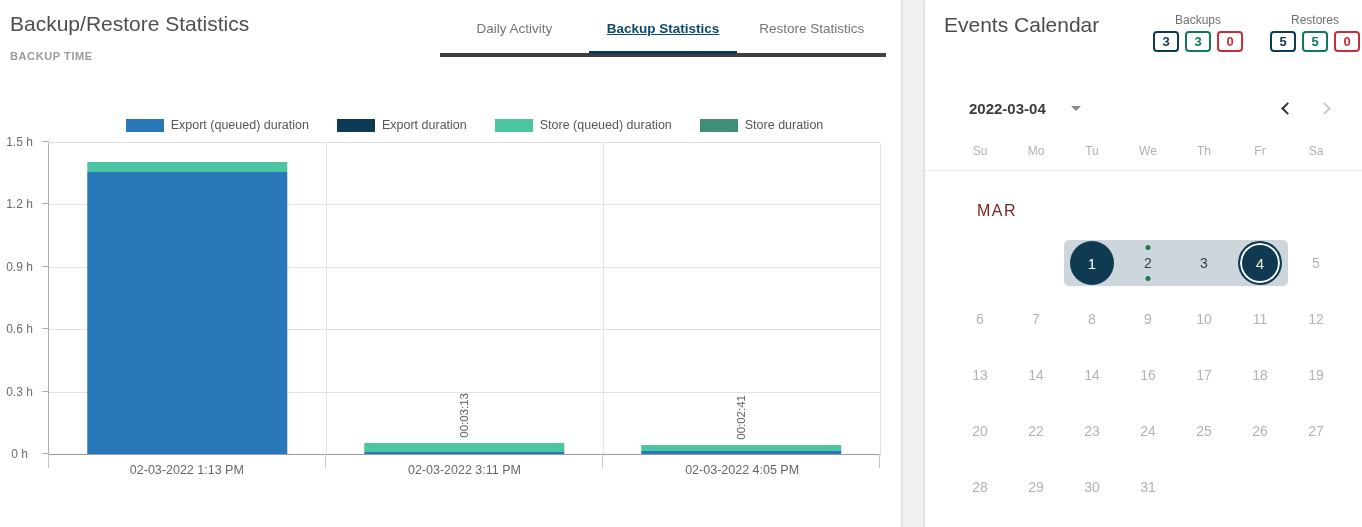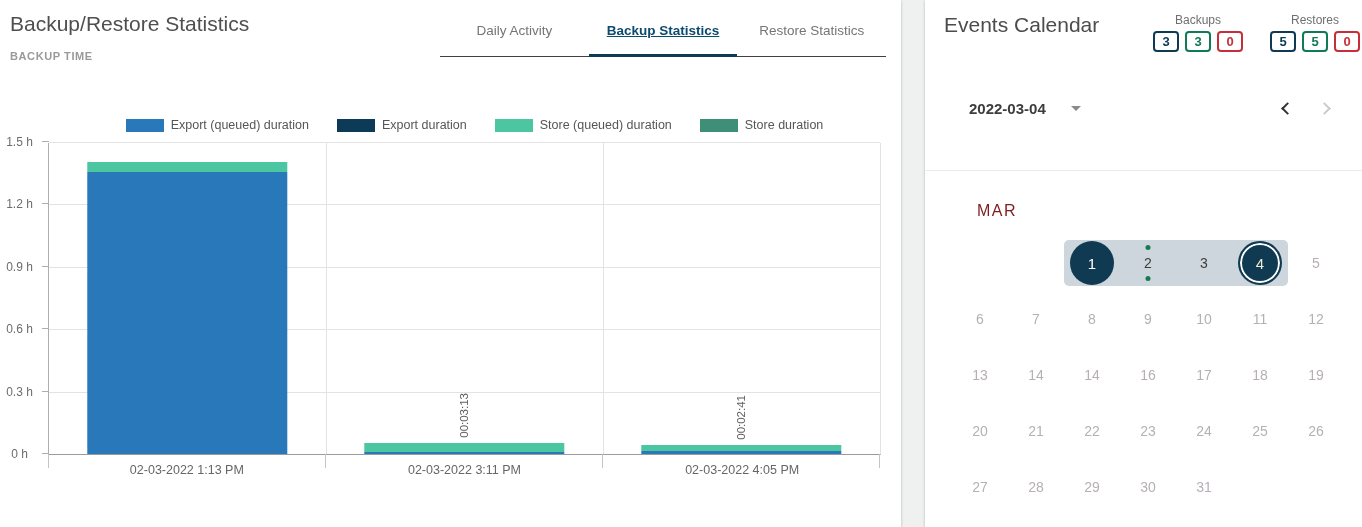--- a/index.html
+++ b/index.html
@@ -11,21 +11,21 @@
     -webkit-font-smoothing:antialiased;
   }
   .card { background:#fff; box-shadow:0 1px 3px rgba(0,0,0,.18), 0 0 2px rgba(0,0,0,.08); position:absolute; top:0; height:527px; }
   .left-card { left:0; width:901px; }
   .right-card { left:925px; width:437px; }
 
   
   .page-title { position:absolute; left:10px; top:12px; margin:0; font-size:21px; font-weight:400; color:#4f4f4f; }
   .page-subtitle { position:absolute; left:10px; top:50px; font-size:11px; font-weight:700; color:#9a9a9a; letter-spacing:.6px; }
 
-  .tabs { position:absolute; left:440px; top:0; width:446px; height:57px; display:flex; border-bottom:1px solid #404040; }
+  .tabs { position:absolute; left:440px; top:0; width:446px; height:57px; display:flex; border-bottom:4px solid #404040; }
   .tab { flex:1; position:relative; display:flex; align-items:center; justify-content:center; padding-top:4px; font-size:13.5px; color:#757575; cursor:pointer; }
   .tab.active { color:#0c4a6e; font-weight:700; }
   .tab.active .tab-text { text-decoration:underline; }
   .tab-indicator { position:absolute; left:0; right:0; bottom:-1px; height:3px; background:#0d3a56; }
 
   
   .chart { position:absolute; left:0; top:112px; width:901px; }
   .legend { display:flex; justify-content:center; align-items:center; gap:28px; padding-left:48px; height:18px; margin-top:4px; }
   .legend-item { display:flex; align-items:center; gap:7px; cursor:pointer; }
   .swatch { width:38px; height:13px; display:inline-block; }
@@ -36,21 +36,21 @@
   .grid-h { position:absolute; left:0; right:0; height:1px; background:#e3e3e3; }
   .grid-v { position:absolute; top:0; bottom:0; width:1px; background:#e3e3e3; }
   .ylab { position:absolute; left:-48px; width:37px; text-align:center; font-size:12px; color:#6c6c6c; line-height:14px; }
   .ytick { position:absolute; left:-7px; width:7px; height:1px; background:#adadad; }
   .xtick { position:absolute; bottom:-14px; width:1px; height:14px; background:#c4c4c4; }
   .col { position:absolute; bottom:0; height:100%; width:33.333%; }
   .stack { position:absolute; bottom:0; left:50%; transform:translateX(-50%); width:72%; display:flex; flex-direction:column-reverse; }
   .seg { width:100%; }
   .bar-label { position:absolute; left:50%; writing-mode:vertical-rl; transform:translateX(-50%) rotate(180deg);
                font-size:11.5px; color:#5f5f5f; white-space:nowrap; }
-  .xlabels { margin-left:48px; width:833px; display:flex; margin-top:8px;justify-content:center; }
+  .xlabels { margin-left:48px; width:833px; display:flex; margin-top:8px; }
   .xlab { width:33.333%; text-align:center; font-size:12.5px; color:#666; }
 
   
   .cal-title { position:absolute; left:19px; top:13px; margin:0; font-size:21px; font-weight:400; color:#4c4c4c; }
   .counters { position:absolute; top:13px; right:2px; display:flex; gap:27px; }
   .counter-group { text-align:center; }
   .counter-title { font-size:12px; color:#6f6f6f; margin-bottom:4px; }
   .counter-row { display:flex; gap:6px; }
   .count-box { min-width:26px; height:21px; padding:0 4px; border:2px solid; border-radius:4px;
                display:flex; align-items:center; justify-content:center; font-size:13px; font-weight:700; background:#fff; }
@@ -197,20 +197,29 @@
     <div class="date-selector">
       <span class="date-text">2022-03-04</span>
       <span class="caret"></span>
     </div>
     <div class="cal-nav">
       <span class="chev prev"></span>
       <span class="chev next"></span>
     </div>
   </div>
 
+  <div class="weekdays" id="weekdays">
+      <div class="wd">Su</div>
+      <div class="wd">Mo</div>
+      <div class="wd">Tu</div>
+      <div class="wd">We</div>
+      <div class="wd">Th</div>
+      <div class="wd">Fr</div>
+      <div class="wd">Sa</div>
+    </div>
   <div class="cal-sep"></div>
   <div class="month-label">MAR</div>
   <div class="cal-grid" id="calGrid">
       <div class="cal-cell"></div>
       <div class="cal-cell"></div>
       <div class="cal-cell in-range band-start">
         <div class="band-bg"></div>
         <div class="day-circle">1</div>
       </div>
       <div class="cal-cell in-range">
@@ -269,23 +278,20 @@
       <div class="cal-cell">
         <span class="day-num muted">18</span>
       </div>
       <div class="cal-cell">
         <span class="day-num muted">19</span>
       </div>
       <div class="cal-cell">
         <span class="day-num muted">20</span>
       </div>
       <div class="cal-cell">
-        <span class="day-num muted">21</span>
-      </div>
-      <div class="cal-cell">
         <span class="day-num muted">22</span>
       </div>
       <div class="cal-cell">
         <span class="day-num muted">23</span>
       </div>
       <div class="cal-cell">
         <span class="day-num muted">24</span>
       </div>
       <div class="cal-cell">
         <span class="day-num muted">25</span>

